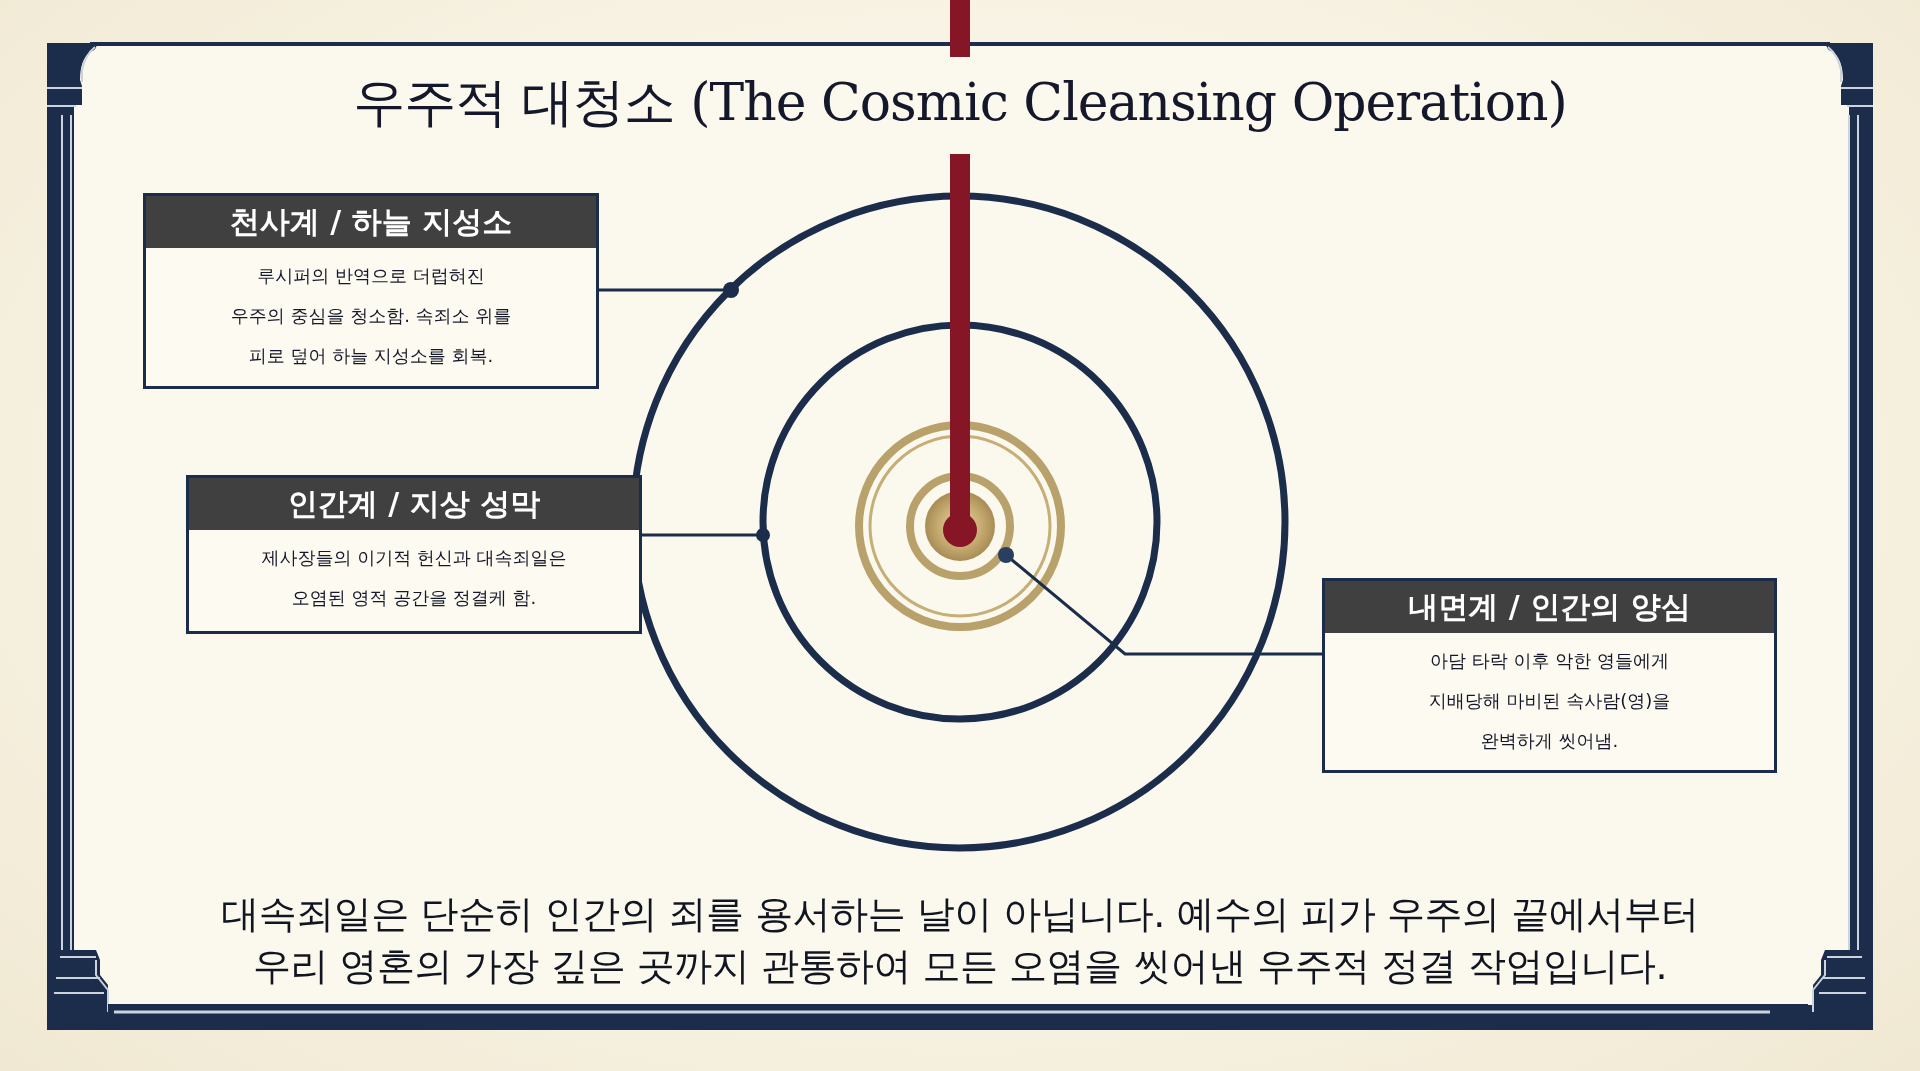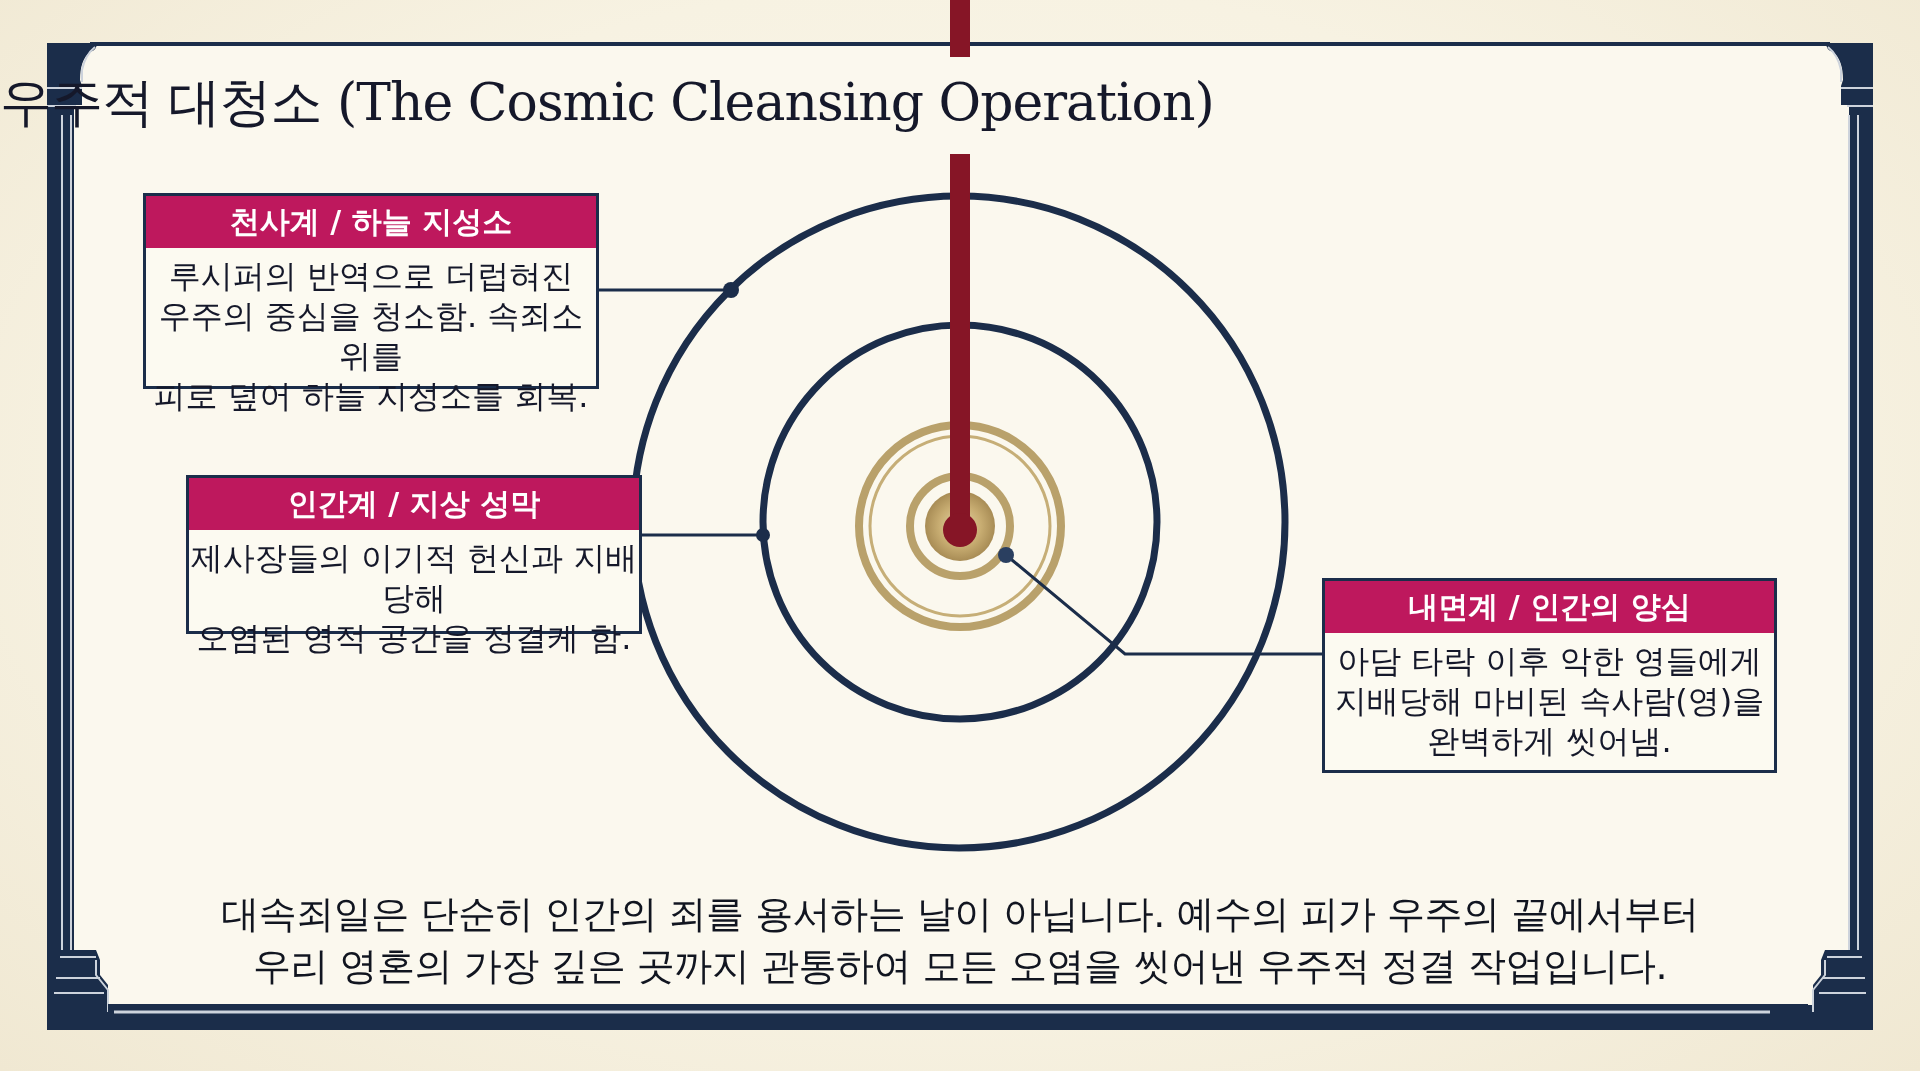--- a/index.html
+++ b/index.html
@@ -11,39 +11,39 @@
     .page-bg {
       position: absolute; inset: 0;
       background: radial-gradient(ellipse at 50% 45%, #fbf8ee 0%, #f7f2e2 60%, #f0e8d2 100%);
     }
     .frame-inner {
       position: absolute; left: 47px; top: 43px; width: 1826px; height: 987px;
       background: #fbf8ee;
     }
     svg.overlay { position: absolute; left: 0; top: 0; }
     .title {
-      position: absolute; left: 0; width: 1920px; top: 68px; 
+      position: absolute; left: 0; width: 1920px; top: 68px; text-align: center;
       font-family: "DejaVu Serif", serif; font-size: 52px; color: #15182a;
       letter-spacing: -1px; white-space: nowrap;
     }
     .title-bg {
       position: absolute; left: 345px; top: 58px; width: 1230px; height: 96px;
       background: #fbf8ee;
     }
     .box {
       position: absolute; background: #fcfaf1; border: 3px solid #1b2d4a;
       box-sizing: border-box;
     }
     .box .hdr {
-      background: #be185d; color: #ffffff; text-align: center;
+      background: #404040; color: #ffffff; text-align: center;
       font-size: 30px; font-weight: bold; height: 52px; line-height: 52px;
       white-space: nowrap;
     }
     .box .body {
-      color: #15182a; text-align: center; font-size: 32px; line-height: 40px;
+      color: #15182a; text-align: center; font-size: 18px; line-height: 40px;
       padding-top: 8px; white-space: pre-line;
     }
     .footer-text {
       position: absolute; left: 0; width: 1920px; top: 888px; text-align: center;
       font-size: 38px; font-weight: normal; color: #111520; line-height: 52px;
       white-space: pre-line; letter-spacing: -0.5px;
     }
   </style>
 </head>
 <body>
@@ -123,21 +123,21 @@
 
 <div class="box" style="left:143px; top:193px; width:456px; height:196px;">
   <div class="hdr">천사계 / 하늘 지성소</div>
   <div class="body">루시퍼의 반역으로 더럽혀진
 우주의 중심을 청소함. 속죄소 위를
 피로 덮어 하늘 지성소를 회복.</div>
 </div>
 
 <div class="box" style="left:143px; top:475px; width:456px; height:159px;margin-left:43px;">
   <div class="hdr">인간계 / 지상 성막</div>
-  <div class="body">제사장들의 이기적 헌신과 지배당해
+  <div class="body">제사장들의 이기적 헌신과 대속죄일은
 오염된 영적 공간을 정결케 함.</div>
 </div>
 
 <div class="box" style="left:1322px; top:578px; width:455px; height:195px;">
   <div class="hdr">내면계 / 인간의 양심</div>
   <div class="body">아담 타락 이후 악한 영들에게
 지배당해 마비된 속사람(영)을
 완벽하게 씻어냄.</div>
 </div>
 

